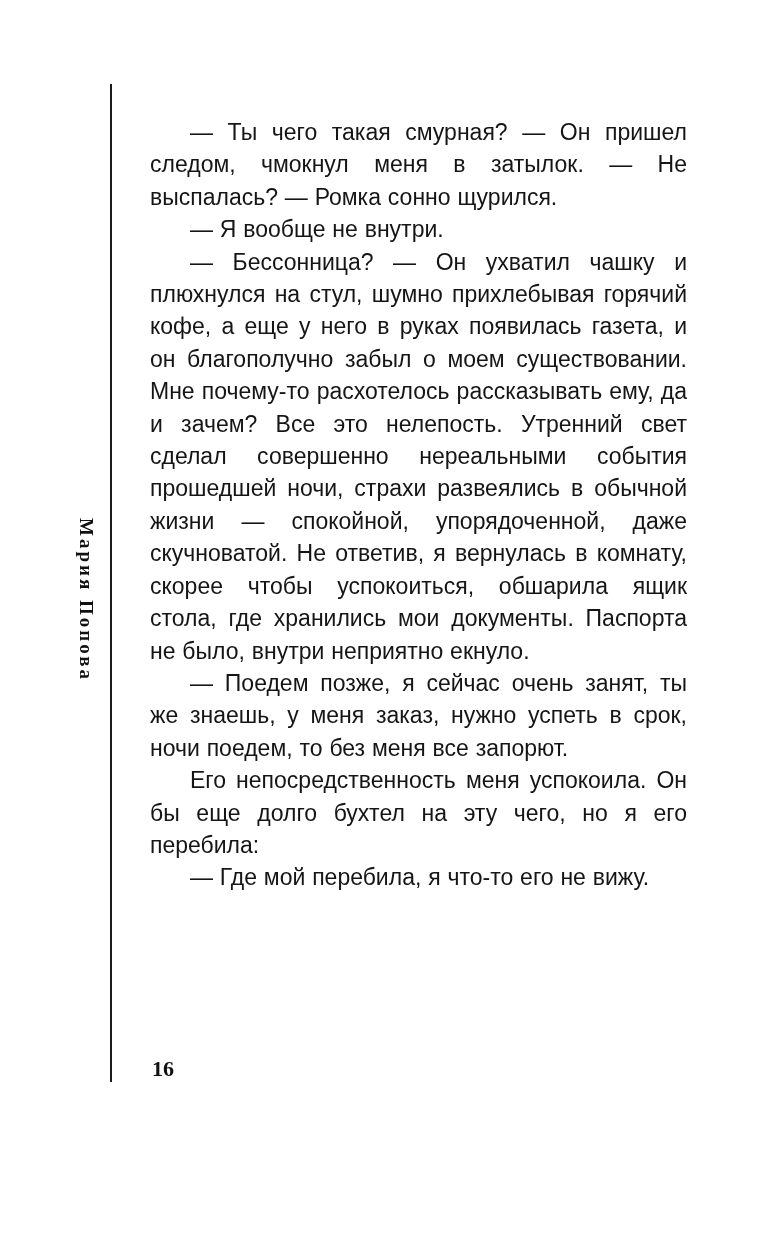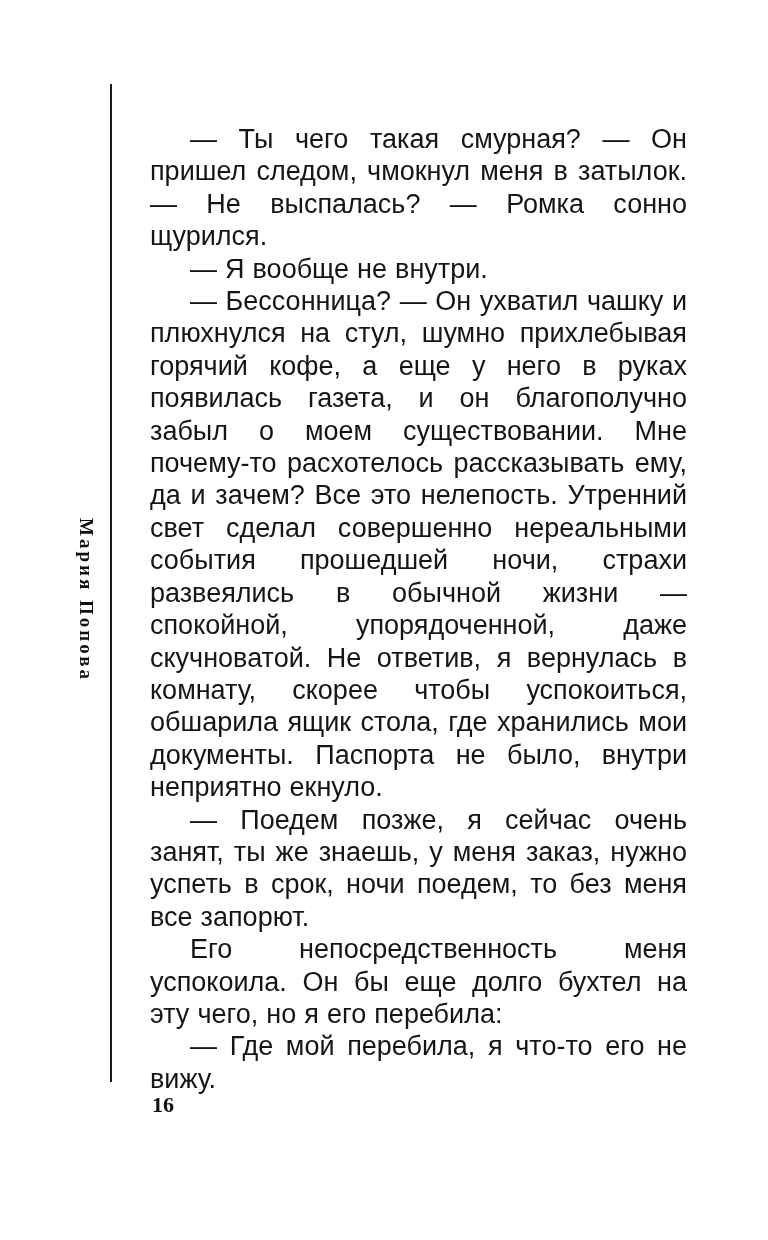--- a/index.html
+++ b/index.html
@@ -37,37 +37,37 @@
     white-space: nowrap;
     font-family: "Liberation Serif", serif;
     font-weight: bold;
     font-size: 19px;
     letter-spacing: 3px;
     color: #111111;
   }
   .text-block {
     position: absolute;
     left: 150px;
-    top: 123px;
+    top: 116px;
     width: 537px;
-    font-size: 27px;
+    font-size: 23px;
     line-height: 32.4px;
     text-align: justify;
     hyphens: auto;
     -webkit-hyphens: auto;
     word-spacing: 0.02em;
   }
   .text-block p {
     margin: 0;
     text-indent: 40px;
   }
   .page-number {
     position: absolute;
     left: 152px;
-    top: 1092px;
+    top: 1056px;
     font-family: "Liberation Serif", serif;
     font-weight: bold;
     font-size: 22px;
     color: #111111;
   }
 </style>
 </head>
 <body>
 
 <div class="book-page">

